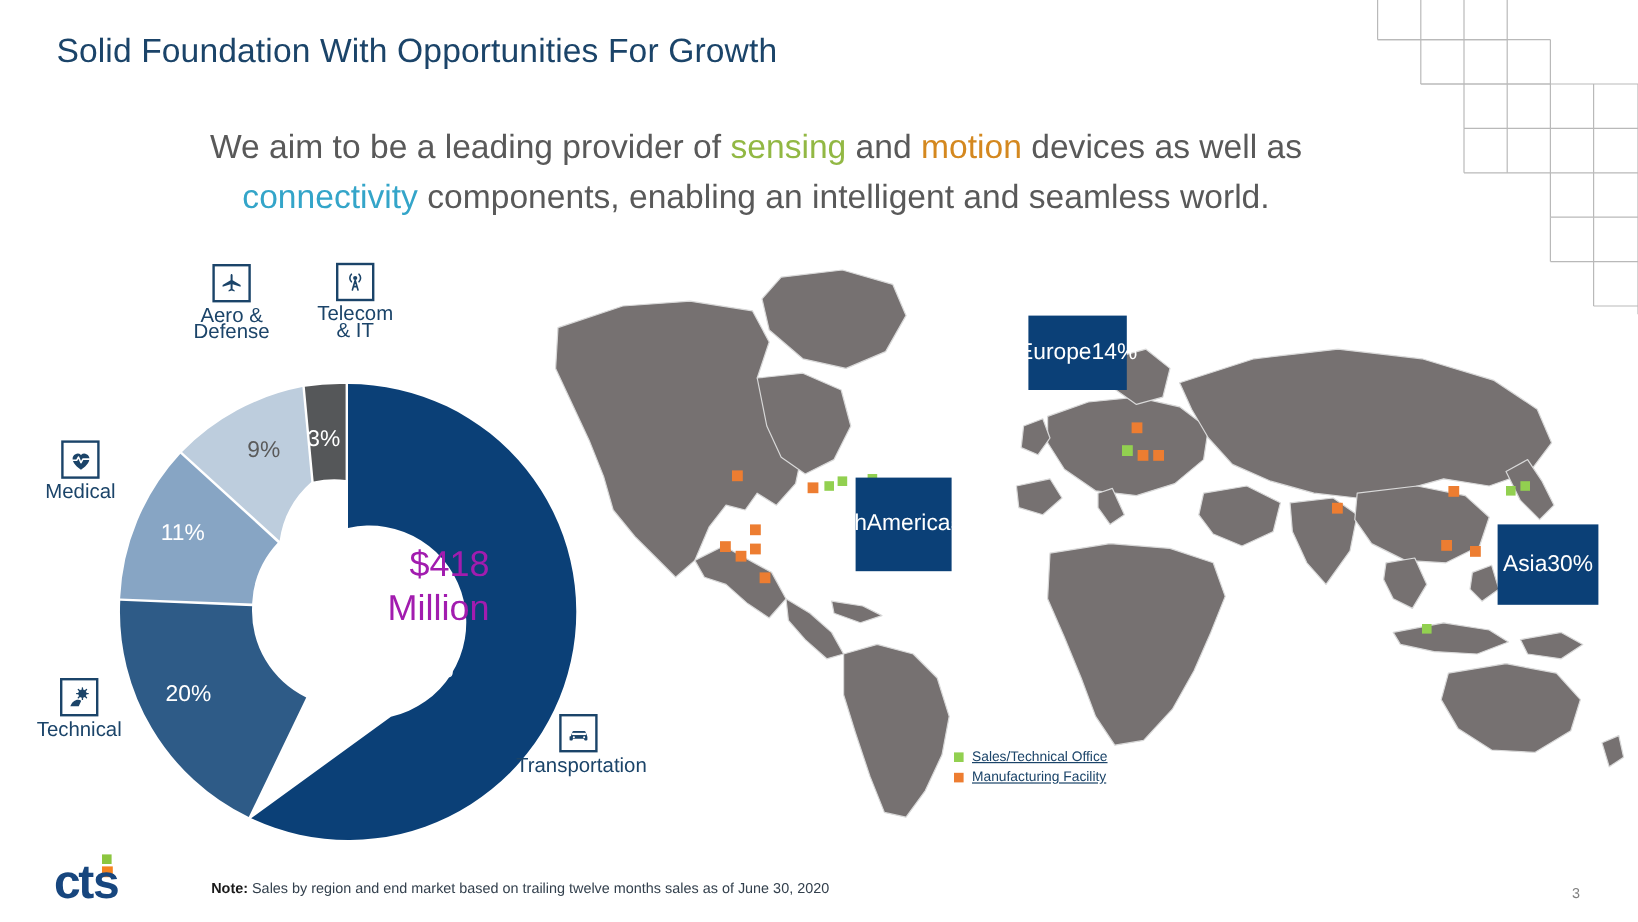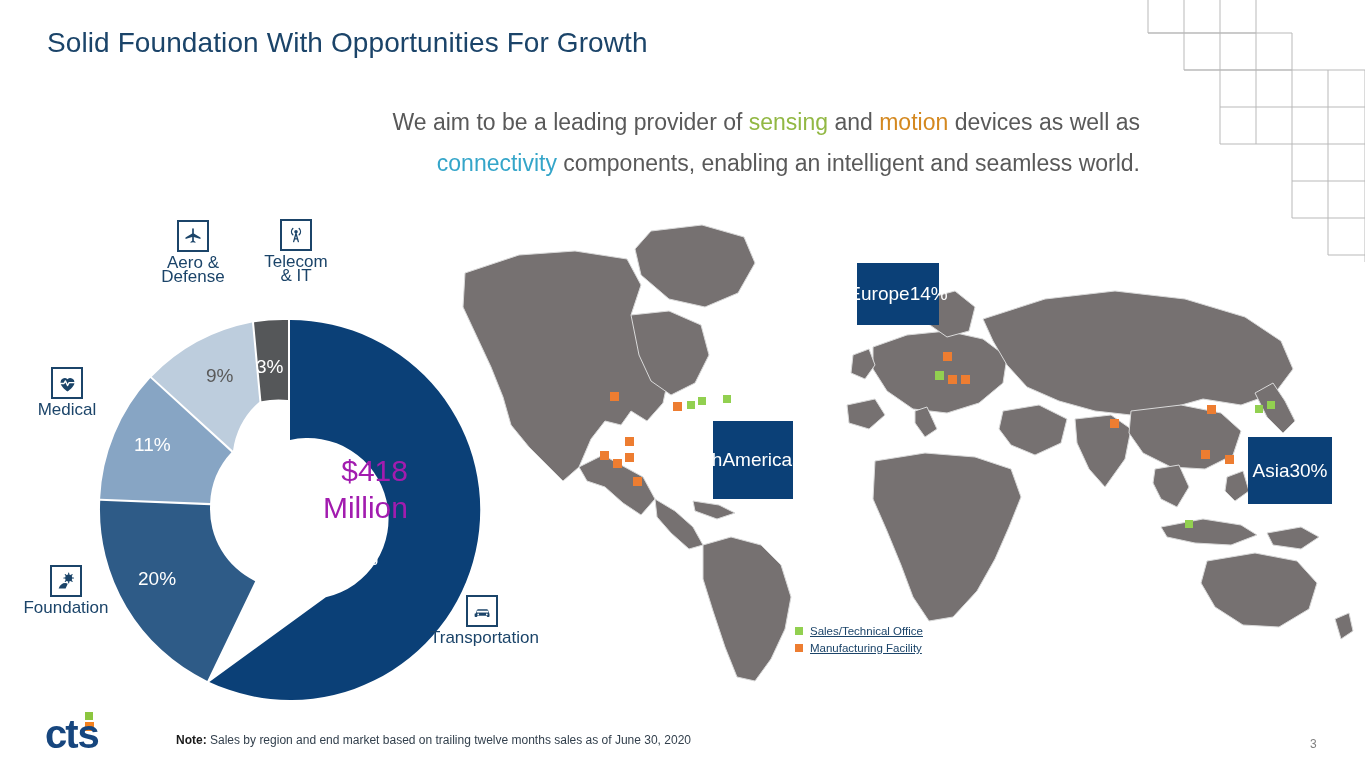--- a/index.html
+++ b/index.html
@@ -17,21 +17,21 @@
   
   #title {
     position: absolute; left: 47px; top: 27px;
     font-size: 28px; color: #1b4469; letter-spacing: .1px;
     font-family: "Liberation Sans", sans-serif; white-space: nowrap;
   }
 
   
   #subtitle {
     position: absolute; left: 120px; top: 102px; width: 1020px;
-    text-align: right; font-size: 23px; line-height: 41px; color: #595959;
+    text-align: center; font-size: 28px; line-height: 41px; color: #595959;
   }
   #subtitle .sensing { color: #92b844; }
   #subtitle .motion  { color: #d4881f; }
   #subtitle .connectivity { color: #34a5c9; }
 
   
   #donut-block { position: absolute; left: 30px; top: 220px; width: 530px; height: 470px; }
   #donut-svg { position: absolute; left: 65px; top: 95px; }
   #donut-center {
     position: absolute; left: 188px; top: 232px; width: 190px; text-align: right;
@@ -51,21 +51,21 @@
 
   
   #map-block { position: absolute; left: 455px; top: 215px; width: 910px; height: 470px; }
   #map-svg { position: absolute; left: 0; top: 0; }
   .region-box {
     position: absolute; background: #0b4077; color: #fff;
     display: flex; flex-direction: row; align-items: center; justify-content: center;
     font-size: 19px; line-height: 24px; text-align: center;
   }
   #box-europe { left: 402px; top: 48px;  width: 82px;  height: 62px; }
-  #box-na     { left: 258px; top: 206px; width: 80px;  height: 78px; }
+  #box-na     { left: 258px; top: 183px; width: 80px;  height: 78px; }
   #box-asia   { left: 793px; top: 222px; width: 84px;  height: 67px; }
 
   #map-legend { position: absolute; left: 340px; top: 410px; font-size: 11.5px; color: #1b4469; }
   #map-legend .row { display: flex; align-items: center; margin-bottom: 5px; text-decoration: underline; }
   #map-legend .sw { width: 8px; height: 8px; margin-right: 7px; display: inline-block; }
 
   
   #logo { position: absolute; left: 45px; top: 710px; width: 80px; height: 46px; }
   #note { position: absolute; left: 176px; top: 733px; font-size: 12px; color: #33404d; }
   #note b { color: #1a1a1a; }
@@ -178,21 +178,21 @@
     </div>
 
     <div class="icon-card" style="left:-16px; top:345px;">
       <div class="icon-box">
         <svg width="21" height="21" viewBox="0 0 24 24" fill="#1b4469">
           <circle cx="14.5" cy="8" r="4"></circle>
           <path d="M14.5 2.5v2.3M14.5 11.2v2.3M9 8h2.3M17.7 8H20M10.6 4.1l1.6 1.6M16.8 10.3l1.6 1.6M18.4 4.1l-1.6 1.6M12.2 10.3l-1.6 1.6" stroke="#1b4469" stroke-width="1.3" stroke-linecap="round"></path>
           <path d="M3 20c1.4-4 4.4-6.2 7.4-6.2 1.2 0 2.2.3 3 .9L11 20z"></path>
         </svg>
       </div>
-      <div class="icon-cap">Foundation</div>
+      <div class="icon-cap">Technical</div>
     </div>
 
     <div class="icon-card" style="left:400px; top:375px;">
       <div class="icon-box">
         <svg width="21" height="21" viewBox="0 0 24 24" fill="#1b4469">
           <path d="M4.2 14.3l1.3-3.6c.3-.8 1-1.3 1.9-1.3h9.2c.9 0 1.6.5 1.9 1.3l1.3 3.6c.1.3.2.6.2.9v2.3c0 .5-.4.9-.9.9h-1.3c-.5 0-.9-.4-.9-.9v-.7H6.1v.7c0 .5-.4.9-.9.9H3.9c-.5 0-.9-.4-.9-.9v-2.3c0-.3.1-.6.2-.9z"></path>
           <rect x="5.4" y="11.1" width="13.2" height="2.1" fill="#fff"></rect>
           <circle cx="7.1" cy="15.3" r="1" fill="#fff"></circle>
             <circle cx="16.9" cy="15.3" r="1" fill="#fff"></circle>
         </svg>

